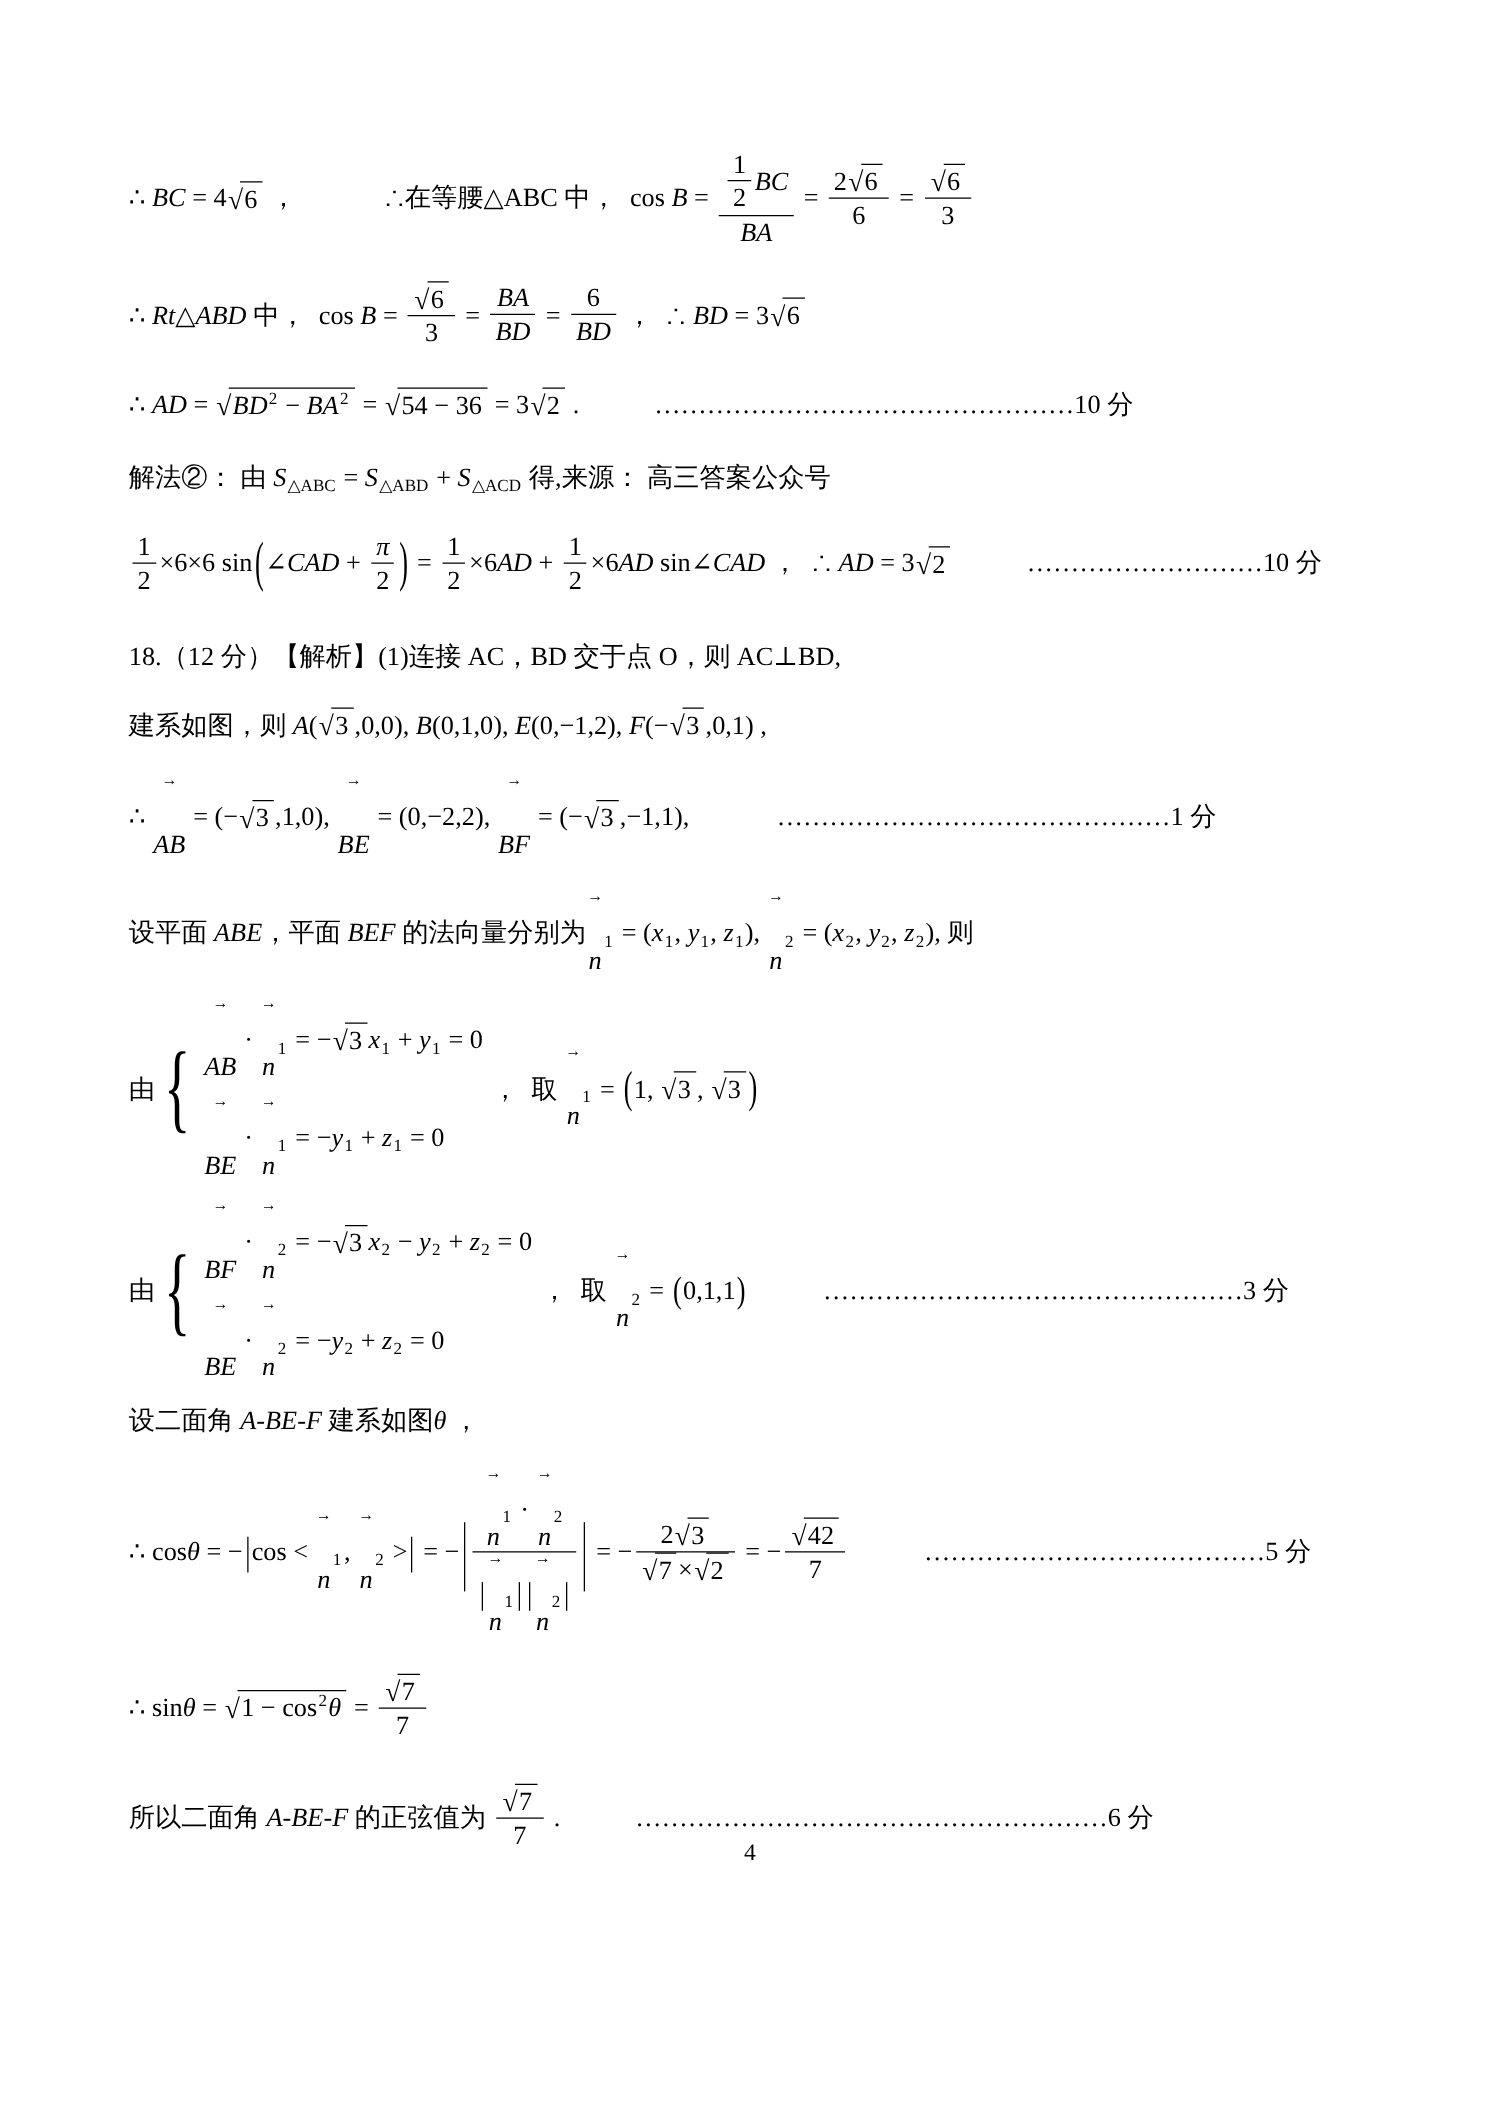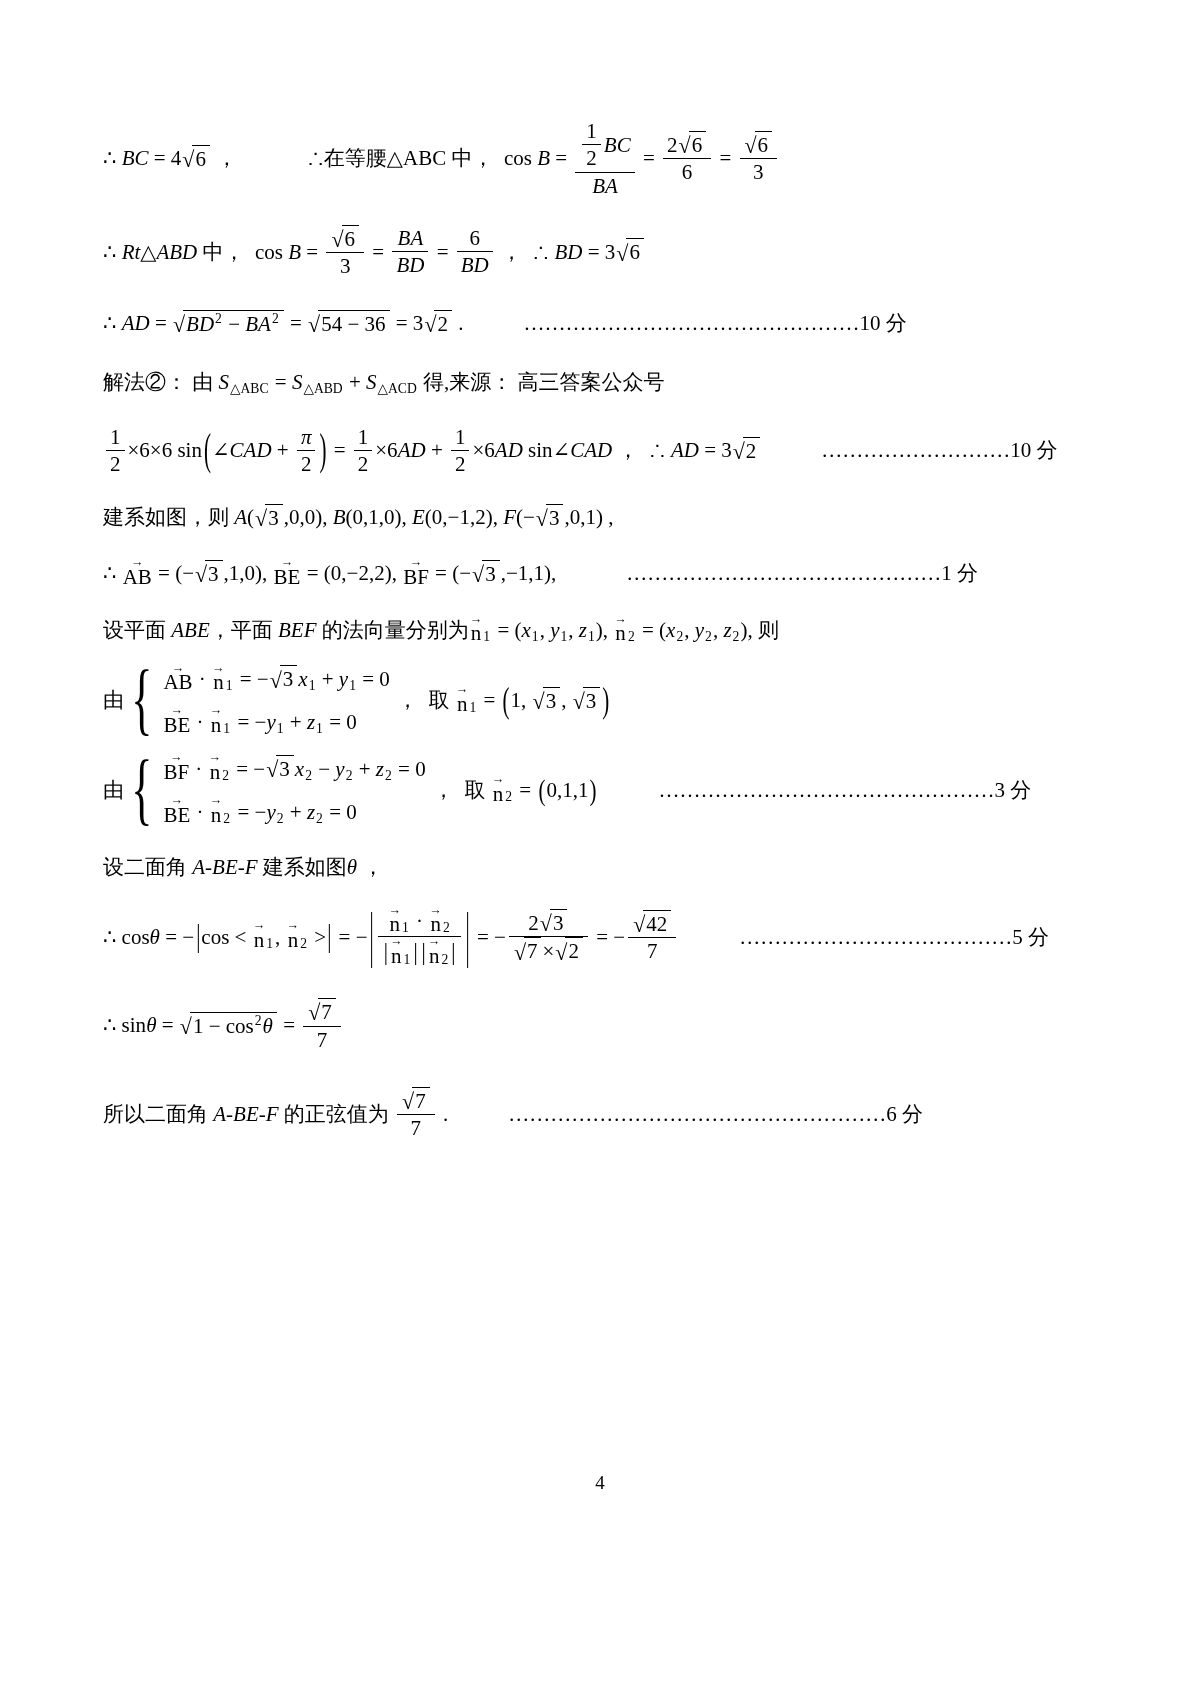--- a/index.html
+++ b/index.html
@@ -14,43 +14,44 @@
   .spacer{display:inline-block;height:1px;flex:none;}
   .frac{display:inline-flex;flex-direction:column;align-items:center;margin:0 3px;}
   .num,.den{display:inline-flex;align-items:center;justify-content:center;padding:0 4px;line-height:1.25;}
   .fbar{align-self:stretch;border-top:1.5px solid #000;height:0;}
   .sqrt{display:inline-flex;align-items:stretch;margin:0 1px;}
   .rsign{display:flex;align-items:flex-end;font-size:1.05em;line-height:1;margin-right:-2px;transform:translateY(-1px);}
   .rad{display:inline-flex;align-items:center;border-top:1.5px solid #000;padding:1px 4px 0 3px;line-height:1.2;}
   .vecw{display:inline-flex;align-items:center;margin:0 1px;}
   .vec{display:inline-flex;flex-direction:column;align-items:center;line-height:1;}
   .varr{font-size:0.6em;line-height:0.7;margin-bottom:-1px;}
-  .vbase{line-height:1.1;}
+  .vbase{font-style:italic;line-height:1.1;margin-top:36px;}
   .fence{display:inline-flex;align-items:center;margin:0 1px;}
   .fg{display:inline-block;line-height:1;transform-origin:center;padding:0 1px;}
   .cases{display:inline-flex;align-items:center;margin:0 2px;}
   .cbrace{display:inline-block;font-size:2.1em;transform:scaleY(1.8);transform-origin:center;line-height:1;margin-right:10px;}
   .crows{display:inline-flex;flex-direction:column;align-items:flex-start;row-gap:12px;}
   .crow{display:inline-flex;align-items:center;white-space:pre;}
   .footer{position:absolute;left:0;top:1472px;width:100%;text-align:center;font-size:19px;}
 </style>
 </head>
 <body>
 
 <div class="page">
   <div class="content">
       <div class="mline" style="margin-top: 0px;"><span class="tkn">∴ </span><span class="it">BC</span><span class="tkn"> = 4</span><span class="sqrt"><span class="rsign">√</span><span class="rad"><span class="tkn">6</span></span></span><span class="tkn"> ，</span><span class="spacer" style="width: 70px;"></span><span class="tkn">∴在等腰△ABC 中，  cos </span><span class="it">B</span><span class="tkn"> = </span><span class="frac"><span class="num"><span class="frac"><span class="num"><span class="tkn">1</span></span><span class="fbar"></span><span class="den"><span class="tkn">2</span></span></span><span class="it">BC</span></span><span class="fbar"></span><span class="den"><span class="it">BA</span></span></span><span class="tkn"> = </span><span class="frac"><span class="num"><span class="tkn">2</span><span class="sqrt"><span class="rsign">√</span><span class="rad"><span class="tkn">6</span></span></span></span><span class="fbar"></span><span class="den"><span class="tkn">6</span></span></span><span class="tkn"> = </span><span class="frac"><span class="num"><span class="sqrt"><span class="rsign">√</span><span class="rad"><span class="tkn">6</span></span></span></span><span class="fbar"></span><span class="den"><span class="tkn">3</span></span></span></div>
       <div class="mline" style="margin-top: 26px;"><span class="tkn">∴ </span><span class="it">Rt△ABD</span><span class="tkn"> 中，  cos </span><span class="it">B</span><span class="tkn"> = </span><span class="frac"><span class="num"><span class="sqrt"><span class="rsign">√</span><span class="rad"><span class="tkn">6</span></span></span></span><span class="fbar"></span><span class="den"><span class="tkn">3</span></span></span><span class="tkn"> = </span><span class="frac"><span class="num"><span class="it">BA</span></span><span class="fbar"></span><span class="den"><span class="it">BD</span></span></span><span class="tkn"> = </span><span class="frac"><span class="num"><span class="tkn">6</span></span><span class="fbar"></span><span class="den"><span class="it">BD</span></span></span><span class="tkn"> ，  ∴ </span><span class="it">BD</span><span class="tkn"> = 3</span><span class="sqrt"><span class="rsign">√</span><span class="rad"><span class="tkn">6</span></span></span></div>
       <div class="mline" style="margin-top: 30px;"><span class="tkn">∴ </span><span class="it">AD</span><span class="tkn"> = </span><span class="sqrt"><span class="rsign">√</span><span class="rad"><span class="it">BD</span><span class="sp2">2</span><span class="tkn"> − </span><span class="it">BA</span><span class="sp2">2</span></span></span><span class="tkn"> = </span><span class="sqrt"><span class="rsign">√</span><span class="rad"><span class="tkn">54 − 36</span></span></span><span class="tkn"> = 3</span><span class="sqrt"><span class="rsign">√</span><span class="rad"><span class="tkn">2</span></span></span><span class="tkn"> .</span><span class="spacer" style="width: 60px;"></span><span class="tkn">…………………………………………10 分</span></div>
       <div class="mline" style="margin-top: 30px;"><span class="tkn">解法②： 由 </span><span class="it">S</span><span class="sb">△ABC</span><span class="tkn"> = </span><span class="it">S</span><span class="sb">△ABD</span><span class="tkn"> + </span><span class="it">S</span><span class="sb">△ACD</span><span class="tkn"> 得,来源： 高三答案公众号</span></div>
       <div class="mline" style="margin-top: 28px;"><span class="frac"><span class="num"><span class="tkn">1</span></span><span class="fbar"></span><span class="den"><span class="tkn">2</span></span></span><span class="tkn">×6×6 sin</span><span class="fence"><span class="fg" style="transform: scaleY(2.1);">(</span><span class="finner" style="display: inline-flex; align-items: center;"><span class="tkn">∠</span><span class="it">CAD</span><span class="tkn"> + </span><span class="frac"><span class="num"><span class="it">π</span></span><span class="fbar"></span><span class="den"><span class="tkn">2</span></span></span></span><span class="fg" style="transform: scaleY(2.1);">)</span></span><span class="tkn"> = </span><span class="frac"><span class="num"><span class="tkn">1</span></span><span class="fbar"></span><span class="den"><span class="tkn">2</span></span></span><span class="tkn">×6</span><span class="it">AD</span><span class="tkn"> + </span><span class="frac"><span class="num"><span class="tkn">1</span></span><span class="fbar"></span><span class="den"><span class="tkn">2</span></span></span><span class="tkn">×6</span><span class="it">AD</span><span class="tkn"> sin∠</span><span class="it">CAD</span><span class="tkn"> ，  ∴ </span><span class="it">AD</span><span class="tkn"> = 3</span><span class="sqrt"><span class="rsign">√</span><span class="rad"><span class="tkn">2</span></span></span><span class="spacer" style="width: 60px;"></span><span class="tkn">………………………10 分</span></div>
+      <div class="mline" style="margin-top: 34px;"><span class="tkn">18.（12 分）【解析】(1)连接 AC，BD 交于点 O，则 AC⊥BD,</span></div>
       <div class="mline" style="margin-top: 26px;"><span class="tkn">建系如图，则 </span><span class="it">A</span><span class="tkn">(</span><span class="sqrt"><span class="rsign">√</span><span class="rad"><span class="tkn">3</span></span></span><span class="tkn">,0,0), </span><span class="it">B</span><span class="tkn">(0,1,0), </span><span class="it">E</span><span class="tkn">(0,−1,2), </span><span class="it">F</span><span class="tkn">(−</span><span class="sqrt"><span class="rsign">√</span><span class="rad"><span class="tkn">3</span></span></span><span class="tkn">,0,1) ,</span></div>
       <div class="mline" style="margin-top: 26px;"><span class="tkn">∴ </span><span class="vecw"><span class="vec"><span class="varr">→</span><span class="vbase">AB</span></span></span><span class="tkn"> = (−</span><span class="sqrt"><span class="rsign">√</span><span class="rad"><span class="tkn">3</span></span></span><span class="tkn">,1,0), </span><span class="vecw"><span class="vec"><span class="varr">→</span><span class="vbase">BE</span></span></span><span class="tkn"> = (0,−2,2), </span><span class="vecw"><span class="vec"><span class="varr">→</span><span class="vbase">BF</span></span></span><span class="tkn"> = (−</span><span class="sqrt"><span class="rsign">√</span><span class="rad"><span class="tkn">3</span></span></span><span class="tkn">,−1,1),</span><span class="spacer" style="width: 70px;"></span><span class="tkn">………………………………………1 分</span></div>
       <div class="mline" style="margin-top: 26px;"><span class="tkn">设平面 </span><span class="it">ABE</span><span class="tkn">，平面 </span><span class="it">BEF</span><span class="tkn"> 的法向量分别为</span><span class="vecw"><span class="vec"><span class="varr">→</span><span class="vbase">n</span></span><span class="sb">1</span></span><span class="tkn"> = (</span><span class="it">x</span><span class="sb">1</span><span class="tkn">, </span><span class="it">y</span><span class="sb">1</span><span class="tkn">, </span><span class="it">z</span><span class="sb">1</span><span class="tkn">), </span><span class="vecw"><span class="vec"><span class="varr">→</span><span class="vbase">n</span></span><span class="sb">2</span></span><span class="tkn"> = (</span><span class="it">x</span><span class="sb">2</span><span class="tkn">, </span><span class="it">y</span><span class="sb">2</span><span class="tkn">, </span><span class="it">z</span><span class="sb">2</span><span class="tkn">), 则</span></div>
       <div class="mline" style="margin-top: 18px;"><span class="tkn">由 </span><span class="cases"><span class="cbrace">{</span><span class="crows"><span class="crow"><span class="vecw"><span class="vec"><span class="varr">→</span><span class="vbase">AB</span></span></span><span class="tkn"> · </span><span class="vecw"><span class="vec"><span class="varr">→</span><span class="vbase">n</span></span><span class="sb">1</span></span><span class="tkn"> = −</span><span class="sqrt"><span class="rsign">√</span><span class="rad"><span class="tkn">3</span></span></span><span class="it">x</span><span class="sb">1</span><span class="tkn"> + </span><span class="it">y</span><span class="sb">1</span><span class="tkn"> = 0</span></span><span class="crow"><span class="vecw"><span class="vec"><span class="varr">→</span><span class="vbase">BE</span></span></span><span class="tkn"> · </span><span class="vecw"><span class="vec"><span class="varr">→</span><span class="vbase">n</span></span><span class="sb">1</span></span><span class="tkn"> = −</span><span class="it">y</span><span class="sb">1</span><span class="tkn"> + </span><span class="it">z</span><span class="sb">1</span><span class="tkn"> = 0</span></span></span></span><span class="tkn"> ，  取 </span><span class="vecw"><span class="vec"><span class="varr">→</span><span class="vbase">n</span></span><span class="sb">1</span></span><span class="tkn"> = </span><span class="fence"><span class="fg" style="transform: scaleY(1.7);">(</span><span class="finner" style="display: inline-flex; align-items: center;"><span class="tkn">1, </span><span class="sqrt"><span class="rsign">√</span><span class="rad"><span class="tkn">3</span></span></span><span class="tkn">, </span><span class="sqrt"><span class="rsign">√</span><span class="rad"><span class="tkn">3</span></span></span></span><span class="fg" style="transform: scaleY(1.7);">)</span></span></div>
       <div class="mline" style="margin-top: 16px;"><span class="tkn">由 </span><span class="cases"><span class="cbrace">{</span><span class="crows"><span class="crow"><span class="vecw"><span class="vec"><span class="varr">→</span><span class="vbase">BF</span></span></span><span class="tkn"> · </span><span class="vecw"><span class="vec"><span class="varr">→</span><span class="vbase">n</span></span><span class="sb">2</span></span><span class="tkn"> = −</span><span class="sqrt"><span class="rsign">√</span><span class="rad"><span class="tkn">3</span></span></span><span class="it">x</span><span class="sb">2</span><span class="tkn"> − </span><span class="it">y</span><span class="sb">2</span><span class="tkn"> + </span><span class="it">z</span><span class="sb">2</span><span class="tkn"> = 0</span></span><span class="crow"><span class="vecw"><span class="vec"><span class="varr">→</span><span class="vbase">BE</span></span></span><span class="tkn"> · </span><span class="vecw"><span class="vec"><span class="varr">→</span><span class="vbase">n</span></span><span class="sb">2</span></span><span class="tkn"> = −</span><span class="it">y</span><span class="sb">2</span><span class="tkn"> + </span><span class="it">z</span><span class="sb">2</span><span class="tkn"> = 0</span></span></span></span><span class="tkn"> ，  取 </span><span class="vecw"><span class="vec"><span class="varr">→</span><span class="vbase">n</span></span><span class="sb">2</span></span><span class="tkn"> = </span><span class="fence"><span class="fg" style="transform: scaleY(1.4);">(</span><span class="finner" style="display: inline-flex; align-items: center;"><span class="tkn">0,1,1</span></span><span class="fg" style="transform: scaleY(1.4);">)</span></span><span class="spacer" style="width: 60px;"></span><span class="tkn">…………………………………………3 分</span></div>
-      <div class="mline" style="margin-top: 26px;"><span class="tkn">设二面角 </span><span class="it">A-BE-F</span><span class="tkn"> 建系如图</span><span class="it">θ</span><span class="tkn"> ，</span></div>
+      <div class="mline" style="margin-top: 16px;"><span class="tkn">设二面角 </span><span class="it">A-BE-F</span><span class="tkn"> 建系如图</span><span class="it">θ</span><span class="tkn"> ，</span></div>
       <div class="mline" style="margin-top: 24px;"><span class="tkn">∴ cos</span><span class="it">θ</span><span class="tkn"> = −</span><span class="fence"><span class="fg" style="transform: scaleY(1.5);">|</span><span class="finner" style="display: inline-flex; align-items: center;"><span class="tkn">cos &lt; </span><span class="vecw"><span class="vec"><span class="varr">→</span><span class="vbase">n</span></span><span class="sb">1</span></span><span class="tkn">, </span><span class="vecw"><span class="vec"><span class="varr">→</span><span class="vbase">n</span></span><span class="sb">2</span></span><span class="tkn"> &gt;</span></span><span class="fg" style="transform: scaleY(1.5);">|</span></span><span class="tkn"> = −</span><span class="fence"><span class="fg" style="transform: scaleY(2.9);">|</span><span class="finner" style="display: inline-flex; align-items: center;"><span class="frac"><span class="num"><span class="vecw"><span class="vec"><span class="varr">→</span><span class="vbase">n</span></span><span class="sb">1</span></span><span class="tkn"> · </span><span class="vecw"><span class="vec"><span class="varr">→</span><span class="vbase">n</span></span><span class="sb">2</span></span></span><span class="fbar"></span><span class="den"><span class="fence"><span class="fg" style="transform: scaleY(1.2);">|</span><span class="finner" style="display: inline-flex; align-items: center;"><span class="vecw"><span class="vec"><span class="varr">→</span><span class="vbase">n</span></span><span class="sb">1</span></span></span><span class="fg" style="transform: scaleY(1.2);">|</span></span><span class="fence"><span class="fg" style="transform: scaleY(1.2);">|</span><span class="finner" style="display: inline-flex; align-items: center;"><span class="vecw"><span class="vec"><span class="varr">→</span><span class="vbase">n</span></span><span class="sb">2</span></span></span><span class="fg" style="transform: scaleY(1.2);">|</span></span></span></span></span><span class="fg" style="transform: scaleY(2.9);">|</span></span><span class="tkn"> = −</span><span class="frac"><span class="num"><span class="tkn">2</span><span class="sqrt"><span class="rsign">√</span><span class="rad"><span class="tkn">3</span></span></span></span><span class="fbar"></span><span class="den"><span class="sqrt"><span class="rsign">√</span><span class="rad"><span class="tkn">7</span></span></span><span class="tkn">×</span><span class="sqrt"><span class="rsign">√</span><span class="rad"><span class="tkn">2</span></span></span></span></span><span class="tkn"> = −</span><span class="frac"><span class="num"><span class="sqrt"><span class="rsign">√</span><span class="rad"><span class="tkn">42</span></span></span></span><span class="fbar"></span><span class="den"><span class="tkn">7</span></span></span><span class="spacer" style="width: 60px;"></span><span class="tkn">…………………………………5 分</span></div>
       <div class="mline" style="margin-top: 30px;"><span class="tkn">∴ sin</span><span class="it">θ</span><span class="tkn"> = </span><span class="sqrt"><span class="rsign">√</span><span class="rad"><span class="tkn">1 − cos</span><span class="sp2">2</span><span class="it">θ</span></span></span><span class="tkn"> = </span><span class="frac"><span class="num"><span class="sqrt"><span class="rsign">√</span><span class="rad"><span class="tkn">7</span></span></span></span><span class="fbar"></span><span class="den"><span class="tkn">7</span></span></span></div>
       <div class="mline" style="margin-top: 34px;"><span class="tkn">所以二面角 </span><span class="it">A-BE-F</span><span class="tkn"> 的正弦值为 </span><span class="frac"><span class="num"><span class="sqrt"><span class="rsign">√</span><span class="rad"><span class="tkn">7</span></span></span></span><span class="fbar"></span><span class="den"><span class="tkn">7</span></span></span><span class="tkn"> .</span><span class="spacer" style="width: 60px;"></span><span class="tkn">………………………………………………6 分</span></div>
     </div>
   <div class="footer">4</div>
 </div>
 
 </body></html>

